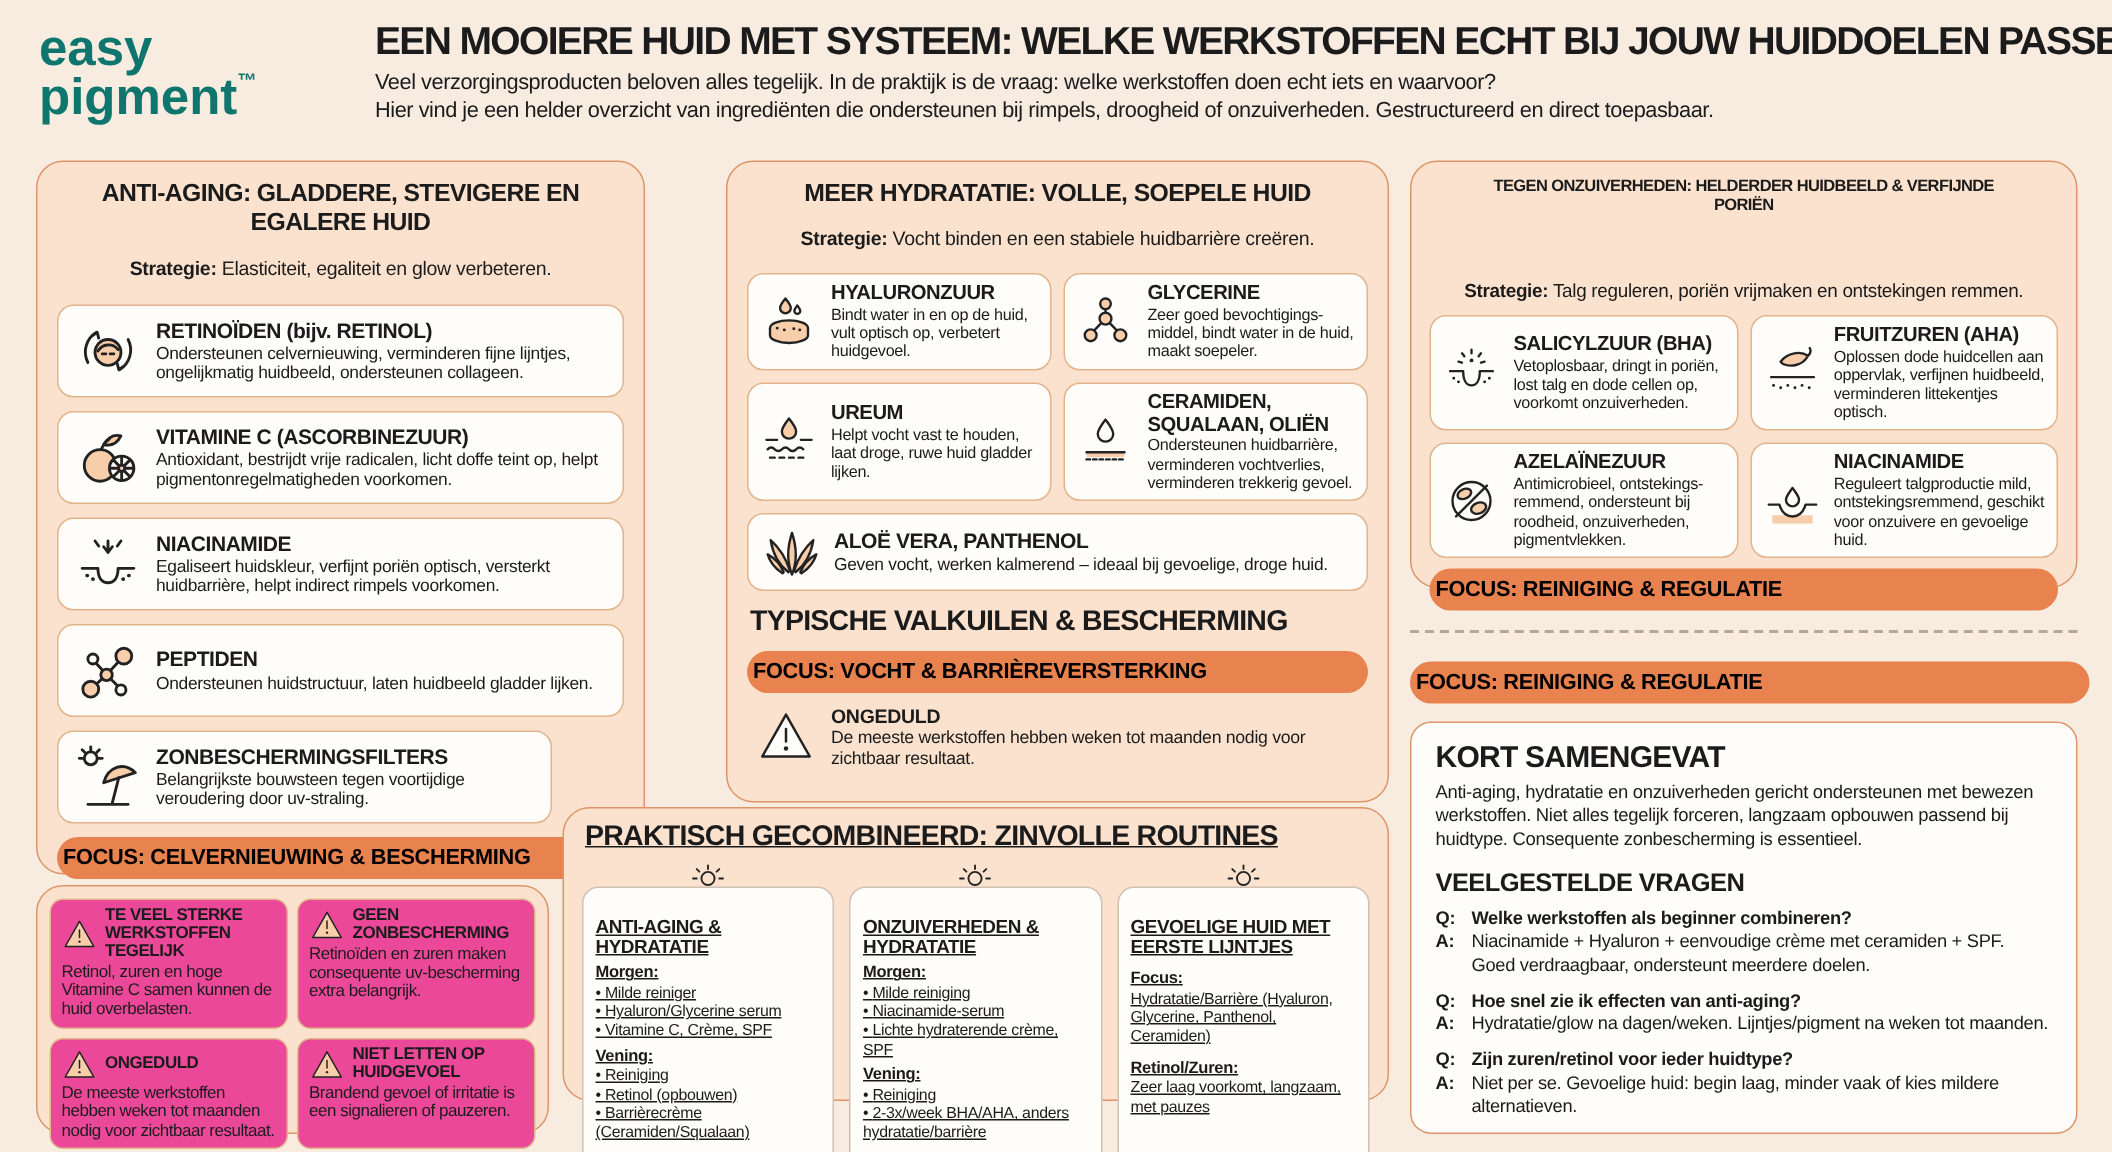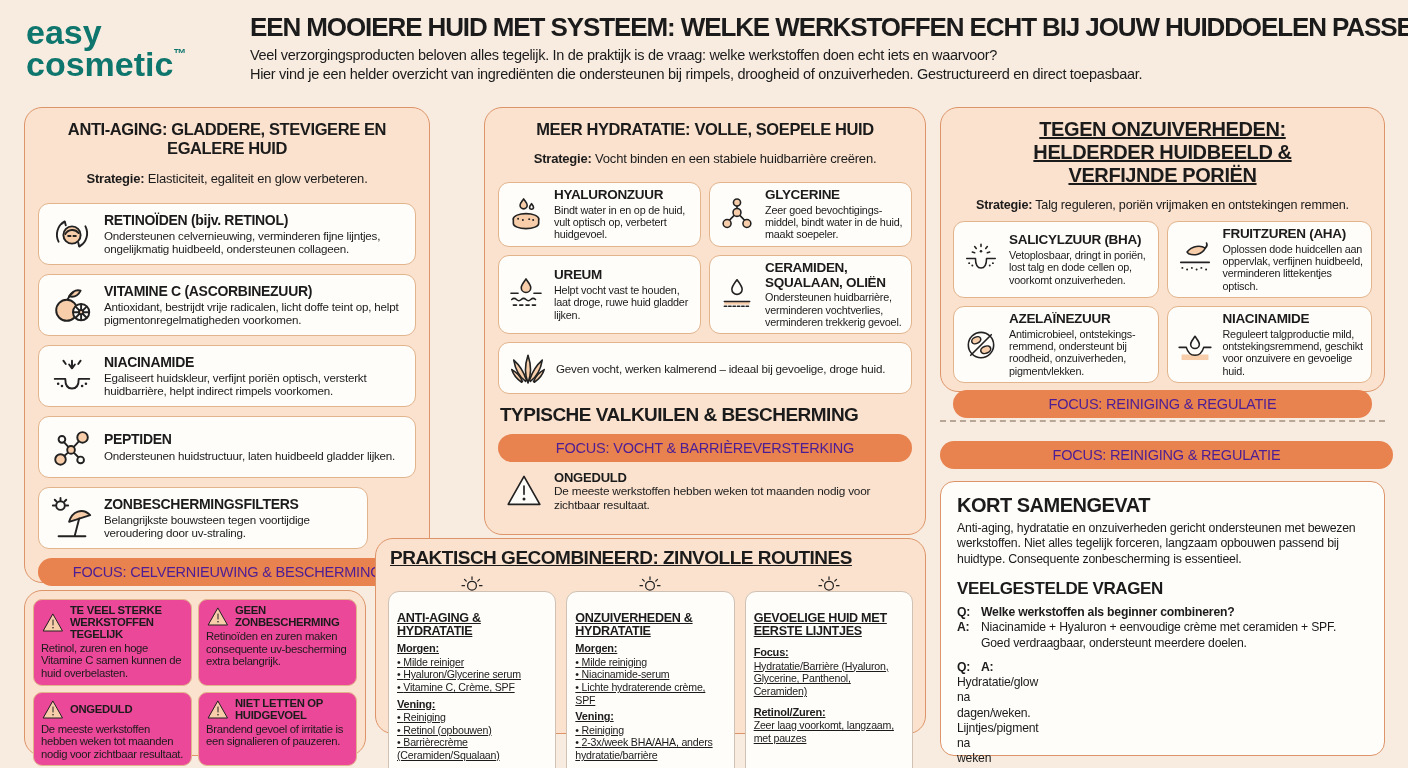--- a/index.html
+++ b/index.html
@@ -22,21 +22,21 @@
   .card .ct{flex:1;}
   .card h4{margin:0;font-size:14px;font-weight:700;letter-spacing:-0.3px;line-height:1.1;}
   .card p{margin:1px 0 0 0;font-size:11.6px;line-height:1.14;}
   .sm h4{font-size:11.2px;}
   .icn{flex:0 0 auto;display:flex;align-items:center;justify-content:center;}
   .icn svg{width:46px;height:46px;}
   .icn2 svg{width:38px;height:38px;}
   .s{fill:none;stroke:#222;stroke-width:2;stroke-linecap:round;stroke-linejoin:round;}
   .p{fill:#f7cdaa;}
   .w{fill:#fffdfa;}
-  .focus{background:#e8824e;color:#4c1d95;font-weight:400;font-size:14.5px;text-align:center;border-radius:17px;padding:6px 4px;letter-spacing:-0.2px;}
+  .focus{background:#e8824e;color:#000000;font-weight:700;font-size:14.5px;text-align:left;border-radius:17px;padding:6px 4px;letter-spacing:-0.2px;}
   
   #panel-anti{left:24px;top:107px;width:406px;height:476px;padding:10px 13px;display:flex;flex-direction:column;gap:9px;}
   #panel-anti .card{min-height:62px;}
   
   #panel-warn{left:24px;top:590px;width:342px;height:166px;padding:8px;display:grid;grid-template-columns:1fr 1fr;gap:6px;}
   .wcard{background:#ec4899;border:1px solid #e2b48c;border-radius:9px;padding:5px 7px;box-sizing:border-box;}
   .wcard .whead{display:flex;align-items:center;gap:5px;}
   .wcard .whead svg{width:24px;height:24px;flex:0 0 auto;}
   .wcard h5{margin:0;font-size:11.3px;font-weight:700;line-height:1.05;letter-spacing:-0.3px;}
   .wcard p{margin:1px 0 0 0;font-size:11.3px;line-height:1.12;letter-spacing:-0.3px;}
@@ -60,38 +60,38 @@
   .rcards{display:grid;grid-template-columns:1fr 1fr 1fr;gap:10px;}
   .rcard{background:#fffdfa;border:1px solid #cfc2b4;border-radius:11px;padding:20px 8px;box-sizing:border-box;font-size:10.6px;line-height:1.2;}
   .rcard h4{margin:0 0 2px 0;font-size:12.6px;line-height:1.05;letter-spacing:-0.3px;}
   .rcard .lbl{font-weight:700;font-size:11px;margin-top:4px;}
   .rcard ul{margin:0;padding:0;list-style:none;}
   .rcard li{margin:0;}
   .rcard li::before{content:"• ";}
   .rcard p{margin:0;}
   
   #panel-imp{left:940px;top:107px;width:445px;height:285px;padding:8px 12px;display:flex;flex-direction:column;gap:7px;}
-  #panel-imp .ptitle{font-size:20px;text-decoration:underline;}
-  #panel-imp .strategy{margin-bottom:2px;font-size:12.6px;}
+  #panel-imp .ptitle{font-size:11px;}
+  #panel-imp .strategy{margin-bottom:2px;font-size:12.6px;margin-top:33px;}
   .divider{left:940px;top:420px;width:445px;height:0;border-top:2px dashed #b8a797;}
   #focus-banner{left:940px;top:441px;width:445px;}
   #panel-sum{left:940px;top:481px;width:445px;height:275px;padding:10px 16px;}
   #panel-sum h2{margin:2px 0 4px 0;font-size:20px;letter-spacing:-0.5px;}
   #panel-sum .sumtext{margin:0;font-size:12.3px;line-height:1.25;}
   #panel-sum h3{margin:12px 0 6px 0;font-size:17px;letter-spacing:-0.4px;}
   .faq{display:grid;grid-template-columns:20px 1fr;column-gap:4px;font-size:12.2px;line-height:1.25;margin-bottom:9px;}
   .faq .ql{font-weight:700;}
   .faq .q{font-weight:700;}
 </style>
 </head>
 <body>
 
 <div class="abs logo">
   <div>easy</div>
-  <div><span>cosmetic</span><span class="tm">™</span></div>
+  <div><span>pigment</span><span class="tm">™</span></div>
 </div>
 <div class="abs head">
   <h1>EEN MOOIERE HUID MET SYSTEEM: WELKE WERKSTOFFEN ECHT BIJ JOUW HUIDDOELEN PASSEN</h1>
   <p><span>Veel verzorgingsproducten beloven alles tegelijk. In de praktijk is de vraag: welke werkstoffen doen echt iets en waarvoor?</span><br><span>Hier vind je een helder overzicht van ingrediënten die ondersteunen bij rimpels, droogheid of onzuiverheden. Gestructureerd en direct toepasbaar.</span></p>
 </div>
 
 <div class="abs panel" id="panel-anti">
   <div class="ptitle" style="max-width:330px">ANTI-AGING: GLADDERE, STEVIGERE EN EGALERE HUID</div>
   <div class="strategy"><b>Strategie:</b> <span>Elasticiteit, egaliteit en glow verbeteren.</span></div>
 
@@ -292,20 +292,21 @@
     <span class="icn icn2">
         <svg viewBox="0 0 48 48" class="s">
       <path d="M24 43 C20 33 20 20 24 8 C28 20 28 33 24 43 Z" class="p"></path>
       <path d="M21 41 C13 35 8 26 6 14 C14 21 19 30 22 39 Z" class="p"></path>
       <path d="M27 41 C35 35 40 26 42 14 C34 21 29 30 26 39 Z" class="p"></path>
       <path d="M16 42 C10 38 5.5 33 3.5 26 C11 30 15 36 17 41 Z" class="p"></path>
       <path d="M32 42 C38 38 42.5 33 44.5 26 C37 30 33 36 31 41 Z" class="p"></path>
         </svg>
       </span>
     <div class="ct">
+        <h4>ALOË VERA, PANTHENOL</h4>
     <p>Geven vocht, werken kalmerend – ideaal bij gevoelige, droge huid.</p>
       </div>
   </div>
 
   <div class="pitfalls">TYPISCHE VALKUILEN &amp; BESCHERMING</div>
   <div class="focus">FOCUS: VOCHT &amp; BARRIÈREVERSTERKING</div>
 
   <div class="ong">
     <svg viewBox="0 0 48 48" class="s">
         <path d="M24 6.5 L43 40 H5 Z" class="w"></path>
@@ -455,20 +456,21 @@
   <h3>VEELGESTELDE VRAGEN</h3>
 
   <div class="faq">
     <span class="ql">Q:</span>
     <span class="q">Welke werkstoffen als beginner combineren?</span>
     <span class="ql">A:</span>
     <span>Niacinamide + Hyaluron + eenvoudige crème met ceramiden + SPF. Goed verdraagbaar, ondersteunt meerdere doelen.</span>
   </div>
   <div class="faq">
     <span class="ql">Q:</span>
+    <span class="q">Hoe snel zie ik effecten van anti-aging?</span>
     <span class="ql">A:</span>
     <span>Hydratatie/glow na dagen/weken. Lijntjes/pigment na weken tot maanden.</span>
   </div>
   <div class="faq">
     <span class="ql">Q:</span>
     <span class="q">Zijn zuren/retinol voor ieder huidtype?</span>
     <span class="ql">A:</span>
     <span>Niet per se. Gevoelige huid: begin laag, minder vaak of kies mildere alternatieven.</span>
   </div>
 </div>

